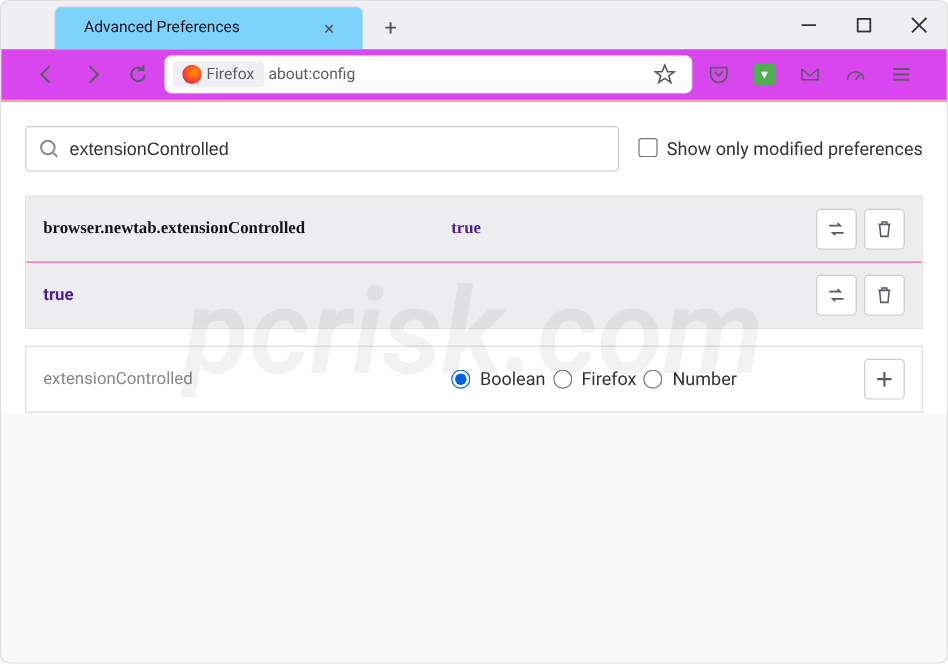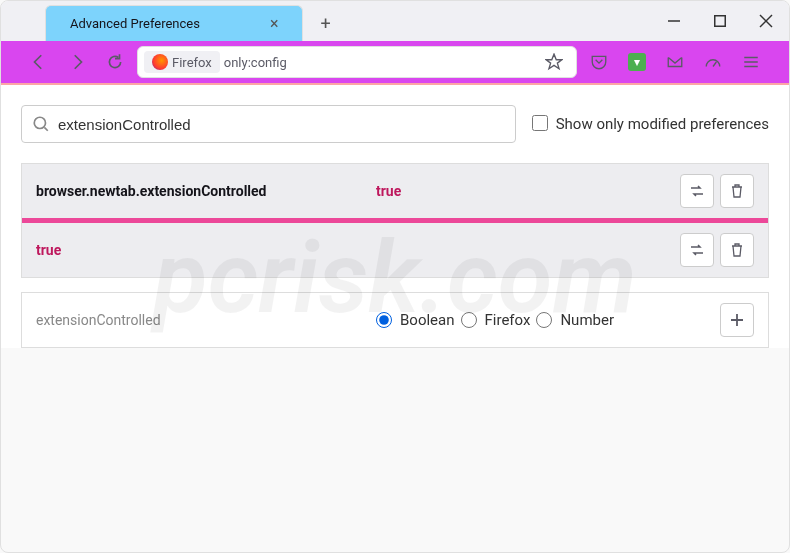--- a/index.html
+++ b/index.html
@@ -130,28 +130,28 @@
       border: 1px solid #ddd;
       border-radius: 0;
     }
     .pref-row {
       display: flex; align-items: center;
       padding: 10px 14px;
       font-size: 14px;
       gap: 10px;
       min-height: 50px;
     }
-    .pref-row:not(:last-child) { border-bottom: 5px solid #ec4899; }
+    .pref-row:not(:last-child) { border-bottom: 1px solid #ec4899; font-family: Liberation Serif, serif; }
     .pref-row.modified {
       background: #ededf0;
       font-weight: 700;
     }
     .pref-name { flex: 0 0 330px; color: #15141a; word-break: break-word; }
     .pref-name.dimmed { color: #888; font-weight: normal;}
-    .pref-value { flex: 1; color: #be185d; }
+    .pref-value { flex: 1; color: #4c1d95; }
     .pref-actions { display: flex; gap: 6px; }
     .action-btn {
       width: 34px; height: 34px;
       border: 1px solid #ccc;
       border-radius: 4px;
       background: #fff;
       display: flex; align-items: center; justify-content: center;
       cursor: pointer; color: #5b5b66;
     }
     .type-radios {
@@ -227,21 +227,21 @@
     <svg viewBox="0 0 16 16">
         <path d="M13 8a5 5 0 1 1-2-4" fill="none" stroke="currentColor" stroke-width="1.5"></path>
         <path d="M12 1 L12 5 L8 5" fill="none" stroke="currentColor" stroke-width="1.5"></path>
       </svg>
   </div>
   <div class="address-bar">
     <div class="identity-chip">
       <div class="ff-icon"></div>
       <span>Firefox</span>
     </div>
-    <span class="address-text">only:config</span>
+    <span class="address-text">about:config</span>
     <div class="nav-btn star-btn">
       <svg viewBox="0 0 16 16">
           <path d="M8 1l2 5h5l-4 3 1.5 5L8 11l-4.5 3L5 9 1 6h5z" fill="none" stroke="currentColor" stroke-width="1.2"></path>
         </svg>
     </div>
   </div>
   <div class="toolbar-icon">
     <svg viewBox="0 0 16 16">
         <path d="M2 3h12v5a6 6 0 0 1-12 0z M5 6l3 3 3-3" fill="none" stroke="currentColor" stroke-width="1.2"></path>
       </svg>

